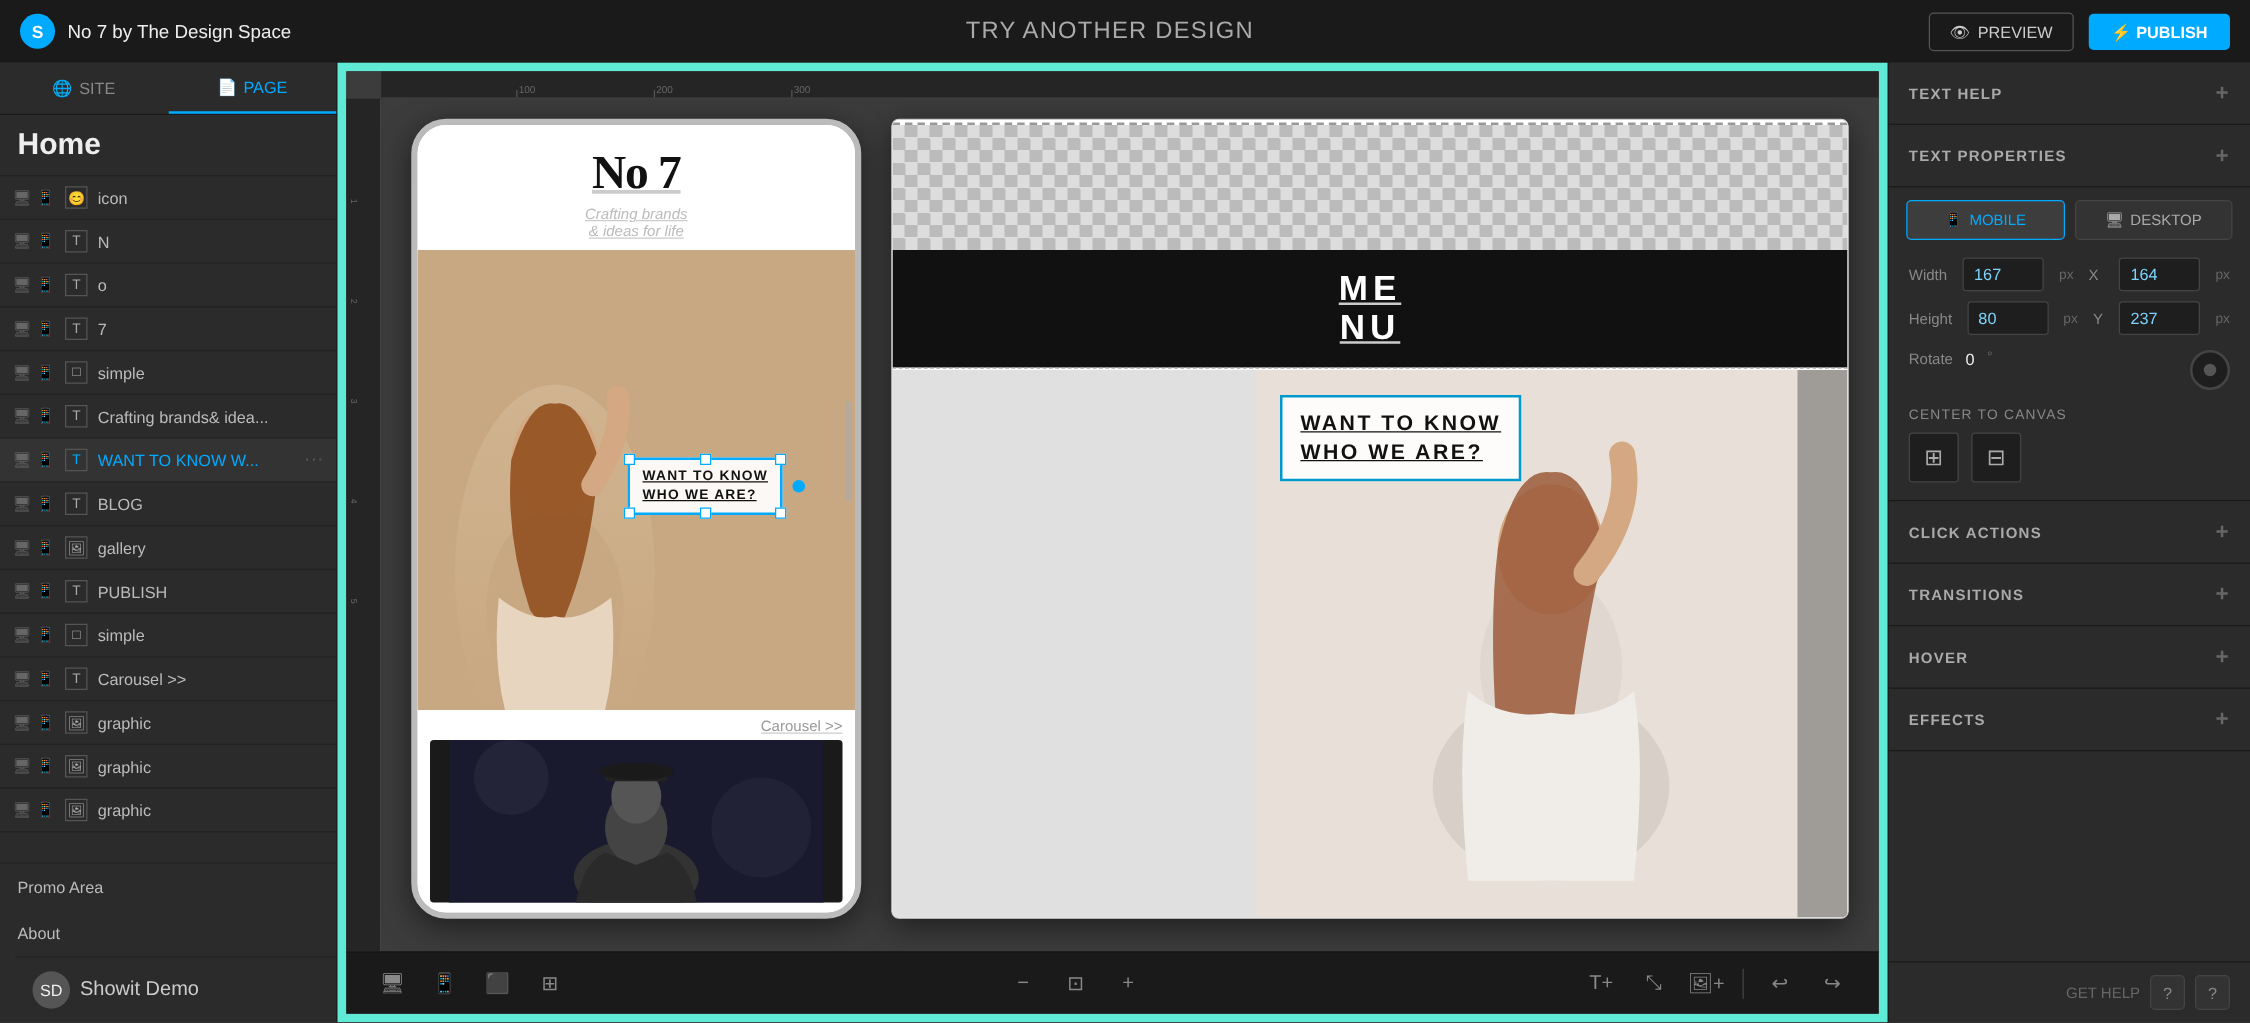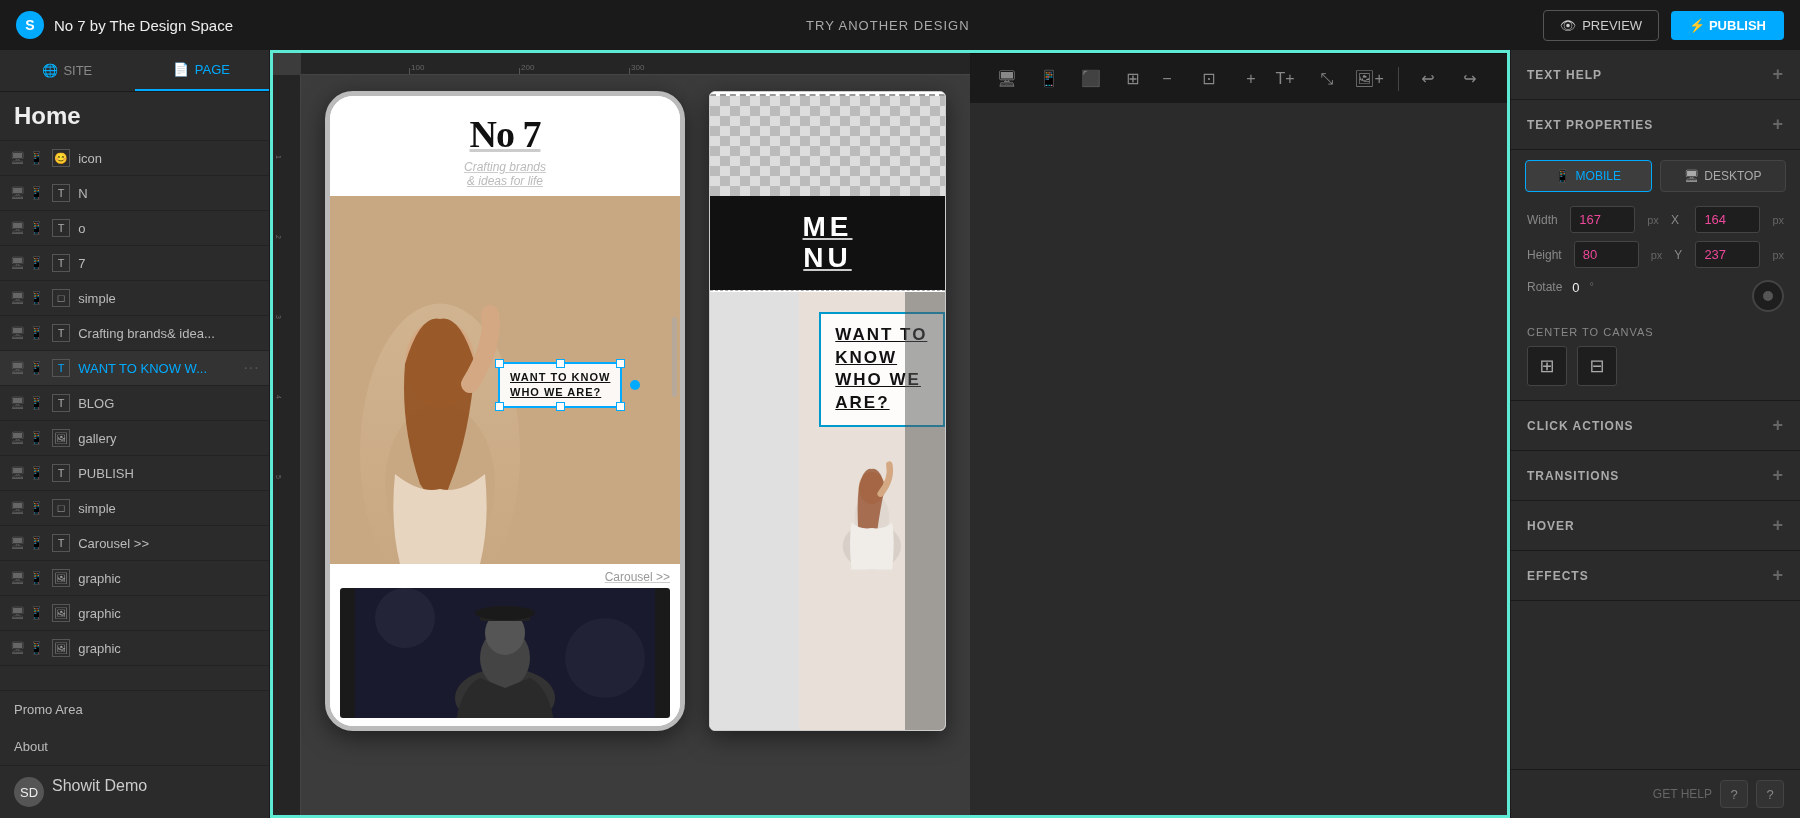--- a/index.html
+++ b/index.html
@@ -3,21 +3,21 @@
   <meta charset="utf-8">
   <style>
     * { box-sizing: border-box; margin: 0; padding: 0; }
     body { font-family: 'Arial', sans-serif; background: #2b2b2b; color: #ccc; width: 1800px; height: 818px; overflow: hidden; display: flex; flex-direction: column; }
 
     
     .topbar { height: 50px; background: #1a1a1a; display: flex; align-items: center; justify-content: space-between; padding: 0 16px; flex-shrink: 0; }
     .topbar-left { display: flex; align-items: center; gap: 10px; }
     .app-logo { width: 28px; height: 28px; background: #00aaff; border-radius: 50%; display: flex; align-items: center; justify-content: center; color: white; font-size: 14px; font-weight: bold; }
     .app-title { color: #eee; font-size: 15px; font-weight: 500; }
-    .topbar-center { color: #aaa; font-size: 13px; letter-spacing: 1px; }
+    .topbar-center { color: #aaa; font-size: 19px; letter-spacing: 1px; }
     .topbar-right { display: flex; align-items: center; gap: 12px; }
     .btn-preview { background: transparent; border: 1px solid #555; color: #ccc; padding: 7px 16px; border-radius: 4px; font-size: 13px; cursor: pointer; display: flex; align-items: center; gap: 6px; }
     .btn-publish { background: #00aaff; border: none; color: white; padding: 7px 18px; border-radius: 4px; font-size: 13px; font-weight: bold; cursor: pointer; display: flex; align-items: center; gap: 6px; }
 
     
     .main { display: flex; flex: 1; overflow: hidden; }
 
     
     .sidebar { width: 270px; background: #2b2b2b; border-right: 1px solid #1a1a1a; display: flex; flex-direction: column; flex-shrink: 0; }
     .sidebar-tabs { display: flex; border-bottom: 1px solid #1a1a1a; }
@@ -26,34 +26,34 @@
     .sidebar-home { padding: 10px 14px; font-size: 24px; color: #eee; font-weight: bold; border-bottom: 1px solid #222; }
     .sidebar-items { flex: 1; overflow-y: auto; }
     .sidebar-item { display: flex; align-items: center; gap: 8px; padding: 8px 10px; font-size: 13px; color: #bbb; cursor: pointer; border-bottom: 1px solid #222; }
     .sidebar-item.active { background: #333; color: #00aaff; }
     .sidebar-item .item-icons { display: flex; gap: 4px; align-items: center; }
     .item-type { width: 18px; height: 18px; display: flex; align-items: center; justify-content: center; font-size: 11px; border: 1px solid #555; color: #aaa; }
     .item-label { flex: 1; }
     .item-dots { color: #555; font-size: 16px; }
     .sidebar-bottom { border-top: 1px solid #222; }
     .sidebar-bottom-item { display: flex; align-items: center; gap: 8px; padding: 11px 14px; font-size: 13px; color: #bbb; cursor: pointer; }
-    .user-section { display: flex; gap: 8px; padding: 11px 14px; border-top: 1px solid #222; }
+    .user-section { display: flex; align-items: center; gap: 8px; padding: 11px 14px; border-top: 1px solid #222; margin-left: 12px; }
     .avatar { width: 30px; height: 30px; background: #555; border-radius: 50%; display: flex; align-items: center; justify-content: center; font-size: 13px; color: #eee; }
     .toolbar-btn { width: 34px; height: 34px; background: transparent; border: none; color: #888; cursor: pointer; display: flex; align-items: center; justify-content: center; font-size: 16px; border-radius: 4px; }
 
     
     .right-panel { width: 290px; background: #2b2b2b; border-left: 1px solid #1a1a1a; display: flex; flex-direction: column; flex-shrink: 0; }
     .panel-section { border-bottom: 1px solid #1a1a1a; }
     .panel-section-header { display: flex; align-items: center; justify-content: space-between; padding: 14px 16px; font-size: 12px; color: #aaa; letter-spacing: 1px; font-weight: bold; cursor: pointer; }
     .panel-plus { color: #666; font-size: 18px; }
 
     .mobile-desktop-toggle { display: flex; padding: 10px 14px; gap: 8px; }
     .toggle-btn { flex: 1; padding: 8px; background: #333; border: 1px solid #444; color: #aaa; font-size: 12px; border-radius: 4px; cursor: pointer; display: flex; align-items: center; justify-content: center; gap: 5px; }
     .toggle-btn.active { background: #3d3d3d; border-color: #00aaff; color: #00aaff; }
-    .size-input { background: #1e1e1e; border: 1px solid #444; color: #ec4899; padding: 5px 8px; font-size: 13px; width: 65px; border-radius: 3px; }
+    .size-input { background: #1e1e1e; border: 1px solid #444; color: #7dd3fc; padding: 5px 8px; font-size: 13px; width: 65px; border-radius: 3px; }
     .size-unit { font-size: 11px; color: #666; }
     .center-btn { width: 40px; height: 40px; background: #1e1e1e; border: 1px solid #444; color: #aaa; display: flex; align-items: center; justify-content: center; font-size: 18px; cursor: pointer; border-radius: 3px; }
     .help-btn { width: 28px; height: 28px; background: #333; border: 1px solid #444; color: #888; border-radius: 4px; display: flex; align-items: center; justify-content: center; font-size: 13px; cursor: pointer; }
   </style>
 </head>
 <body>
 
 <div class="topbar">
   <div class="topbar-left">
     <div class="app-logo">S</div>
@@ -229,21 +229,21 @@
       <div class="sidebar-bottom-item">
         <span>About</span>
       </div>
       <div class="user-section">
         <div class="avatar">SD</div>
         <span>Showit Demo</span>
       </div>
     </div>
   </div>
 
-  <div style="flex:1; display:flex; flex-direction:row; position:relative; overflow:hidden; border:3px solid #5eead4;">
+  <div style="flex:1; display:flex; flex-direction:column; position:relative; overflow:hidden; border:7px solid #5eead4;">
 
     <div style="flex:1; background:#3c3c3c; position:relative; overflow:hidden;">
 
       <div style="position:absolute; top:0; left:28px; right:0; height:22px; background:#252525; border-bottom:1px solid #444; display:flex; align-items:flex-end; z-index:5;">
         <div style="position:relative; width:100%; height:100%;">
           <span style="position:absolute; left:110px; bottom:2px; font-size:8px; color:#666;">100</span>
           <span style="position:absolute; left:220px; bottom:2px; font-size:8px; color:#666;">200</span>
           <span style="position:absolute; left:330px; bottom:2px; font-size:8px; color:#666;">300</span>
           <div style="position:absolute; left:108px; bottom:0; width:1px; height:6px; background:#555;"></div>
           <div style="position:absolute; left:218px; bottom:0; width:1px; height:6px; background:#555;"></div>

